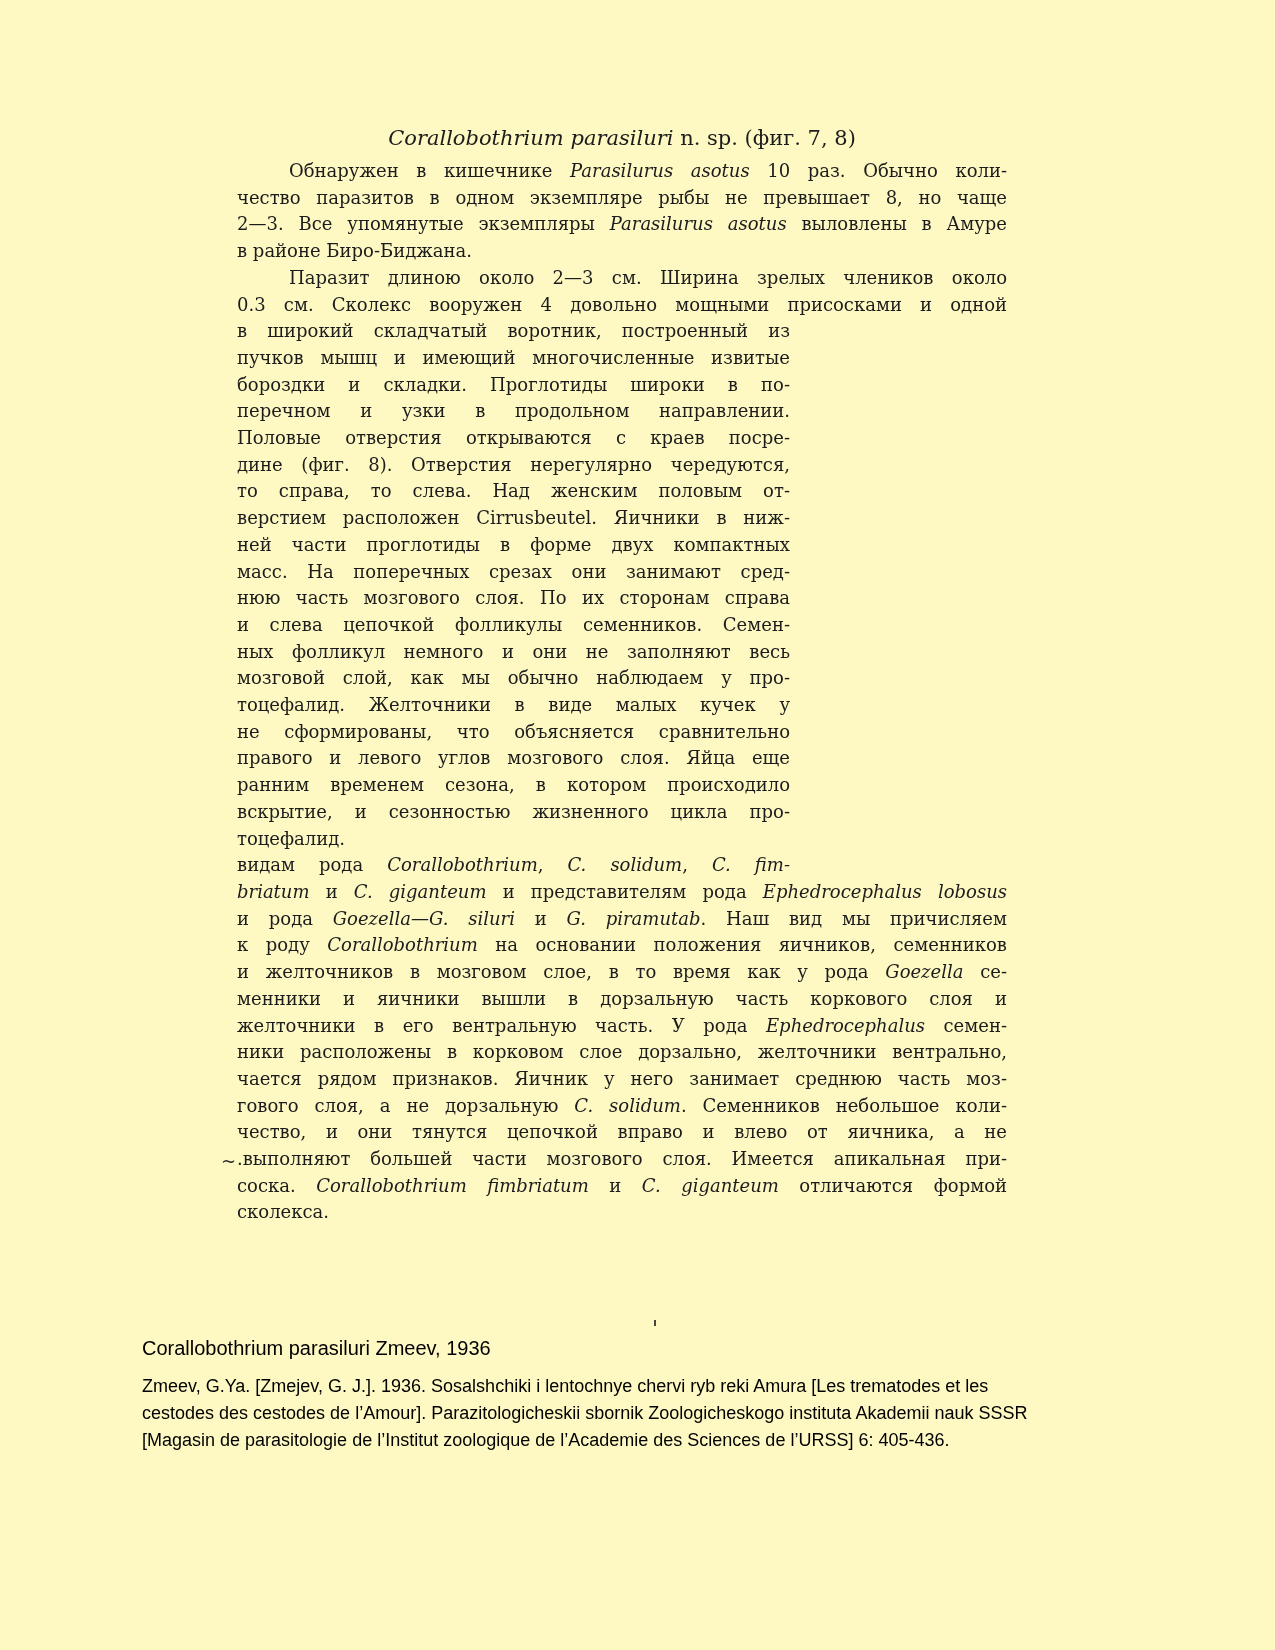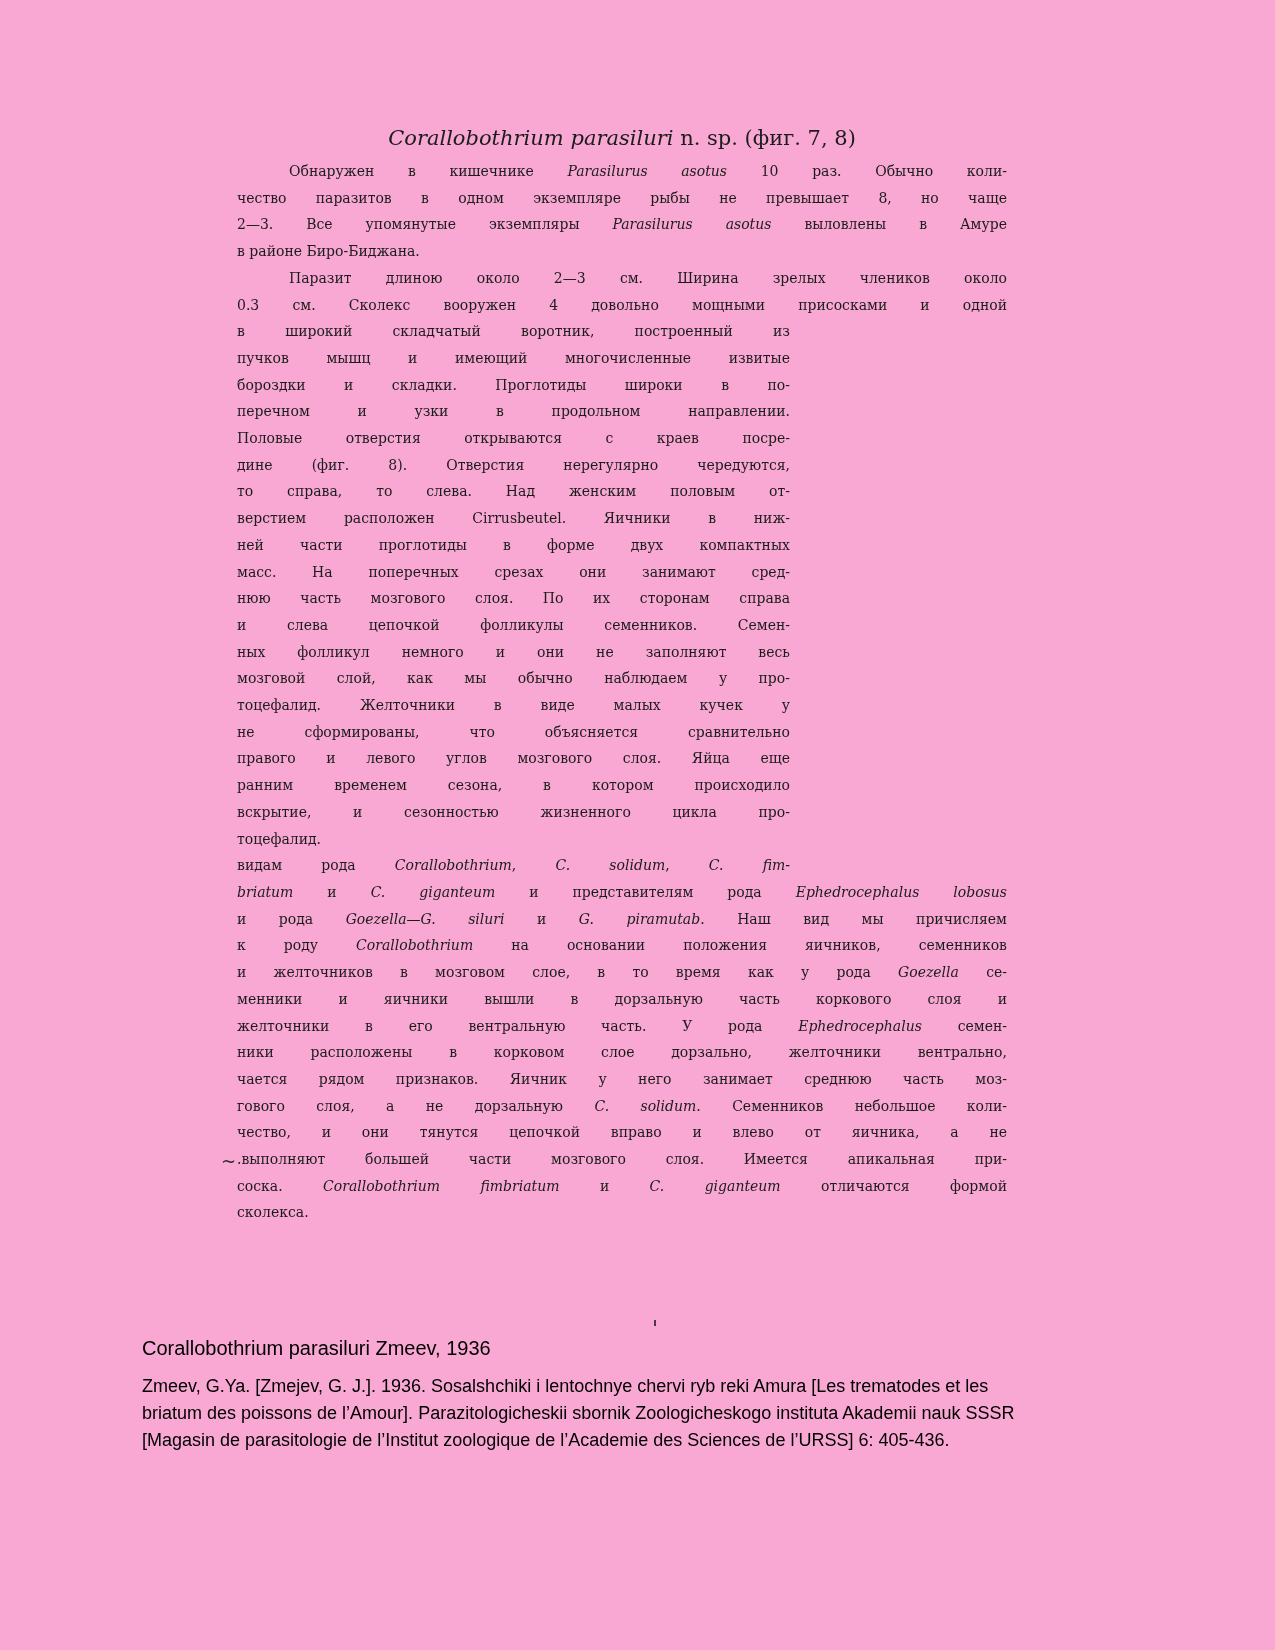--- a/index.html
+++ b/index.html
@@ -1,39 +1,39 @@
 <!DOCTYPE html>
 <html><head>
 <meta charset="utf-8">
 <style>
   html,body{margin:0;padding:0;background:#888;}
   .page{
     position:relative;
     width:1275px;height:1650px;
-    background:#f9a8d4;
+    background:#fef9c3;
     overflow:hidden;
     font-family:"DejaVu Serif", serif;
   }
   .scan{
     position:absolute;
     left:237px;top:122px;
     width:770px;
     color:#1c1c1c;
   }
   .title-line{
     width:770px;
     text-align:center;
     font-size:21px;
     line-height:32px;
     margin-bottom:4px;
     white-space:nowrap;
   }
   .line{
     width:770px;
-    font-size:14px;
+    font-size:18px;
     line-height:26.7px;
     text-align:justify;
     text-align-last:justify;
     overflow:hidden;
     white-space:normal;
   }
   .line.narrow{width:553px;}
   .line.ind{text-indent:52px;}
   .line.end{text-align-last:left;}
   .it{font-style:italic;}
@@ -112,17 +112,17 @@
       </div>
   </div>
 
   <div class="artifact" style="left:221px;top:1150px;">~</div>
   <div class="artifact" style="left:652px;top:1316px;font-size:22px;">'</div>
 
   <div class="annotation">Corallobothrium parasiluri Zmeev, 1936</div>
 
   <div class="citation">
     <div>Zmeev, G.Ya. [Zmejev, G. J.]. 1936. Sosalshchiki i lentochnye chervi ryb reki Amura [Les trematodes et les</div>
-    <div>briatum des poissons de l’Amour]. Parazitologicheskii sbornik Zoologicheskogo instituta Akademii nauk SSSR</div>
+    <div>cestodes des cestodes de l’Amour]. Parazitologicheskii sbornik Zoologicheskogo instituta Akademii nauk SSSR</div>
     <div>[Magasin de parasitologie de l’Institut zoologique de l’Academie des Sciences de l’URSS] 6: 405-436.</div>
   </div>
 
 </div>
 
 </body></html>

